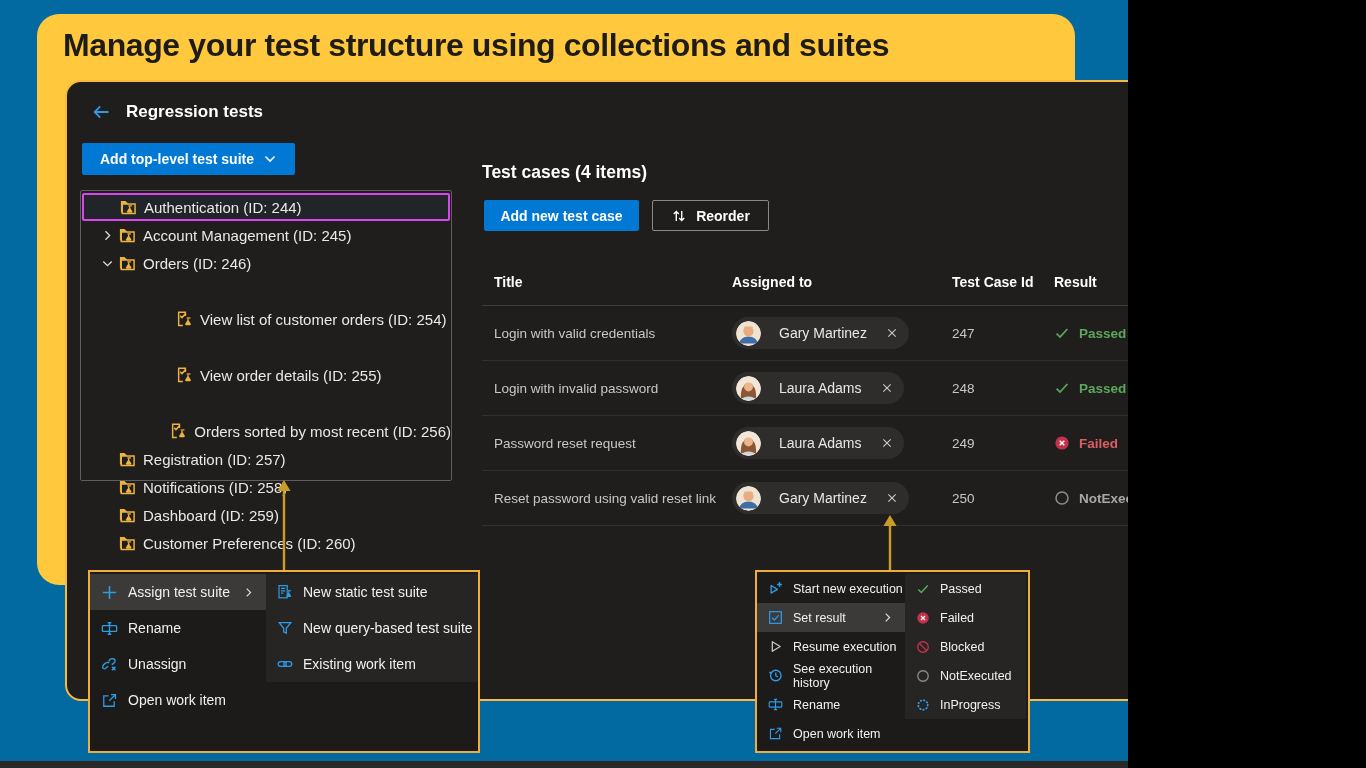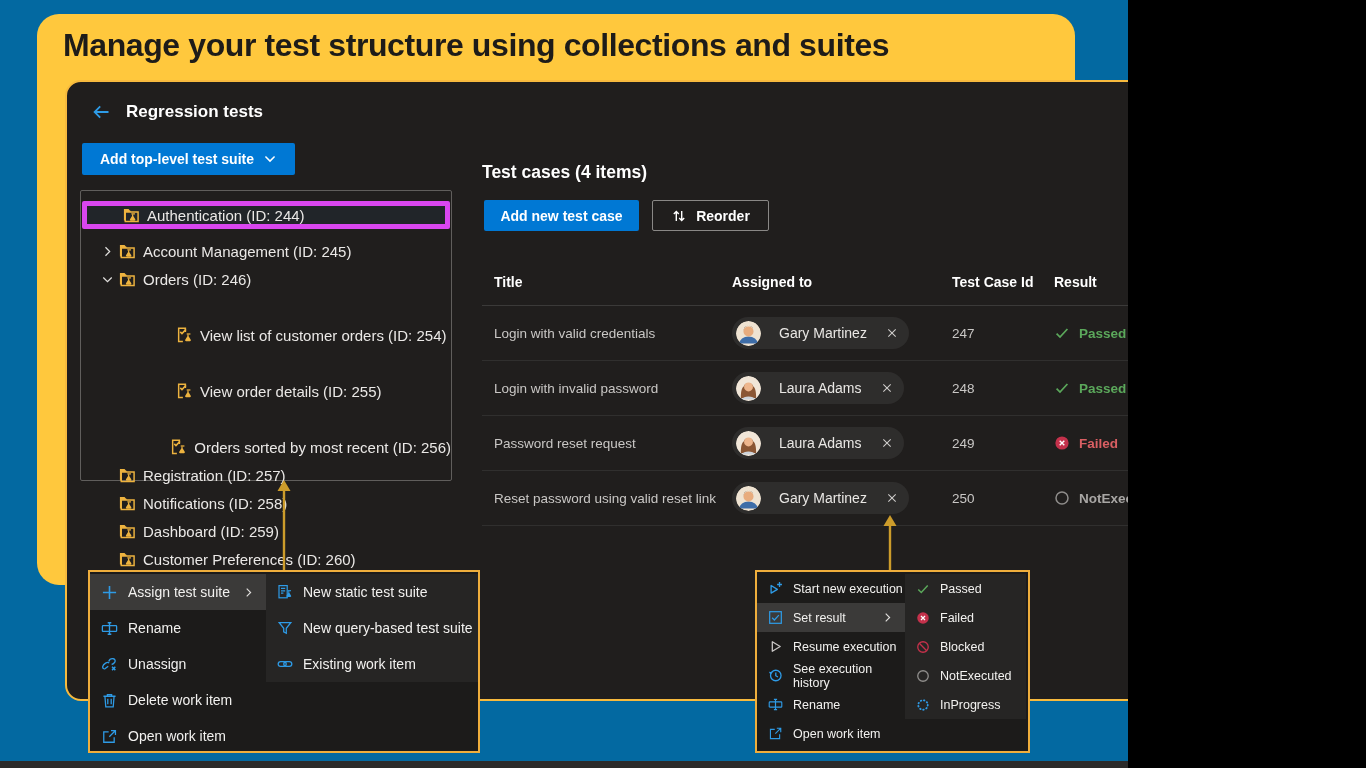--- a/index.html
+++ b/index.html
@@ -20,21 +20,21 @@
   .btn-outline{position:absolute;left:585px;top:118px;width:117px;height:31px;background:transparent;
          border:1px solid #8A8886;border-radius:2px;color:#fff;font-size:14px;font-weight:700;
          display:flex;align-items:center;justify-content:center;gap:9px;font-family:inherit;cursor:pointer;}
   .tree{position:absolute;left:13px;top:108px;width:372px;height:291px;border:1px solid #605E5C;
          border-radius:2px;box-sizing:border-box;padding-top:2px;}
   .tree-row{height:28px;display:flex;align-items:center;font-size:15px;color:#EAE8E6;box-sizing:border-box;cursor:pointer;}
   .tree-row .chev-slot{width:17px;height:15px;display:flex;align-items:center;justify-content:flex-start;}
   .tree-row.lvl0{padding-left:20px;}
   .tree-row.lvl1{padding-left:77px;margin-top:28px;}
   .tree-row .t-label{margin-left:7px;white-space:nowrap;}
-  .tree-row.selected{border:5px solid #d946ef;border-radius:2px;background:rgba(46,155,230,.06);margin:8px 1px;padding-left:18px;}
+  .tree-row.selected{border:2px solid #d946ef;border-radius:2px;background:rgba(46,155,230,.06);margin:0 1px;padding-left:18px;}
   .tc-heading{position:absolute;left:415px;top:80px;font-size:17.5px;font-weight:700;color:#fff;}
   .view-toolbar{position:absolute;top:74px;right:26px;display:flex;align-items:center;height:34px;}
   .view-btn{width:33px;height:32px;display:flex;align-items:center;justify-content:center;border-radius:2px;cursor:pointer;}
   .view-btn.active{background:#3B3A39;}
   .vdivider{width:1px;height:20px;background:#605E5C;margin:0 8px;}
   .table{position:absolute;left:415px;top:176px;width:842px;}
   .t-head{display:flex;height:48px;align-items:center;border-bottom:1px solid #3B3A39;
           font-weight:700;font-size:14px;color:#fff;padding-left:12px;box-sizing:border-box;}
   .t-row{display:flex;height:55px;align-items:center;border-bottom:1px solid #302F2E;
           padding-left:12px;box-sizing:border-box;font-size:13.5px;color:#C9C7C5;}
@@ -553,30 +553,20 @@
                 <path d="M10.4 10.2l3.1 3.1M13.5 10.2l-3.1 3.1" stroke-width="1.35"></path>
               </g>
             </svg>
           </span>
           <span>Unassign</span>
         </div>
         <div class="menu-item">
           <span class="icon " style="width:17px;height:17px">
             <svg viewBox="0 0 16 16">
               <g fill="none" stroke="#2E9BE6" stroke-width="1.2">
-                <path d="M2.3 4h11.4M6 4V2.4h4V4M3.7 4l.8 10h7l.8-10M6.4 6.4v5.2M9.6 6.4v5.2"></path>
-              </g>
-            </svg>
-          </span>
-          <span>Delete work item</span>
-        </div>
-        <div class="menu-item">
-          <span class="icon " style="width:17px;height:17px">
-            <svg viewBox="0 0 16 16">
-              <g fill="none" stroke="#2E9BE6" stroke-width="1.2">
                 <path d="M7.2 3.6H2.6v9.8h9.8V8.8"></path>
                 <path d="M9.4 2.4h4.2v4.2M13.4 2.6 7.8 8.2"></path>
               </g>
             </svg>
           </span>
           <span>Open work item</span>
         </div>
       </div>
       <div class="submenu">
         <div class="menu-item">

